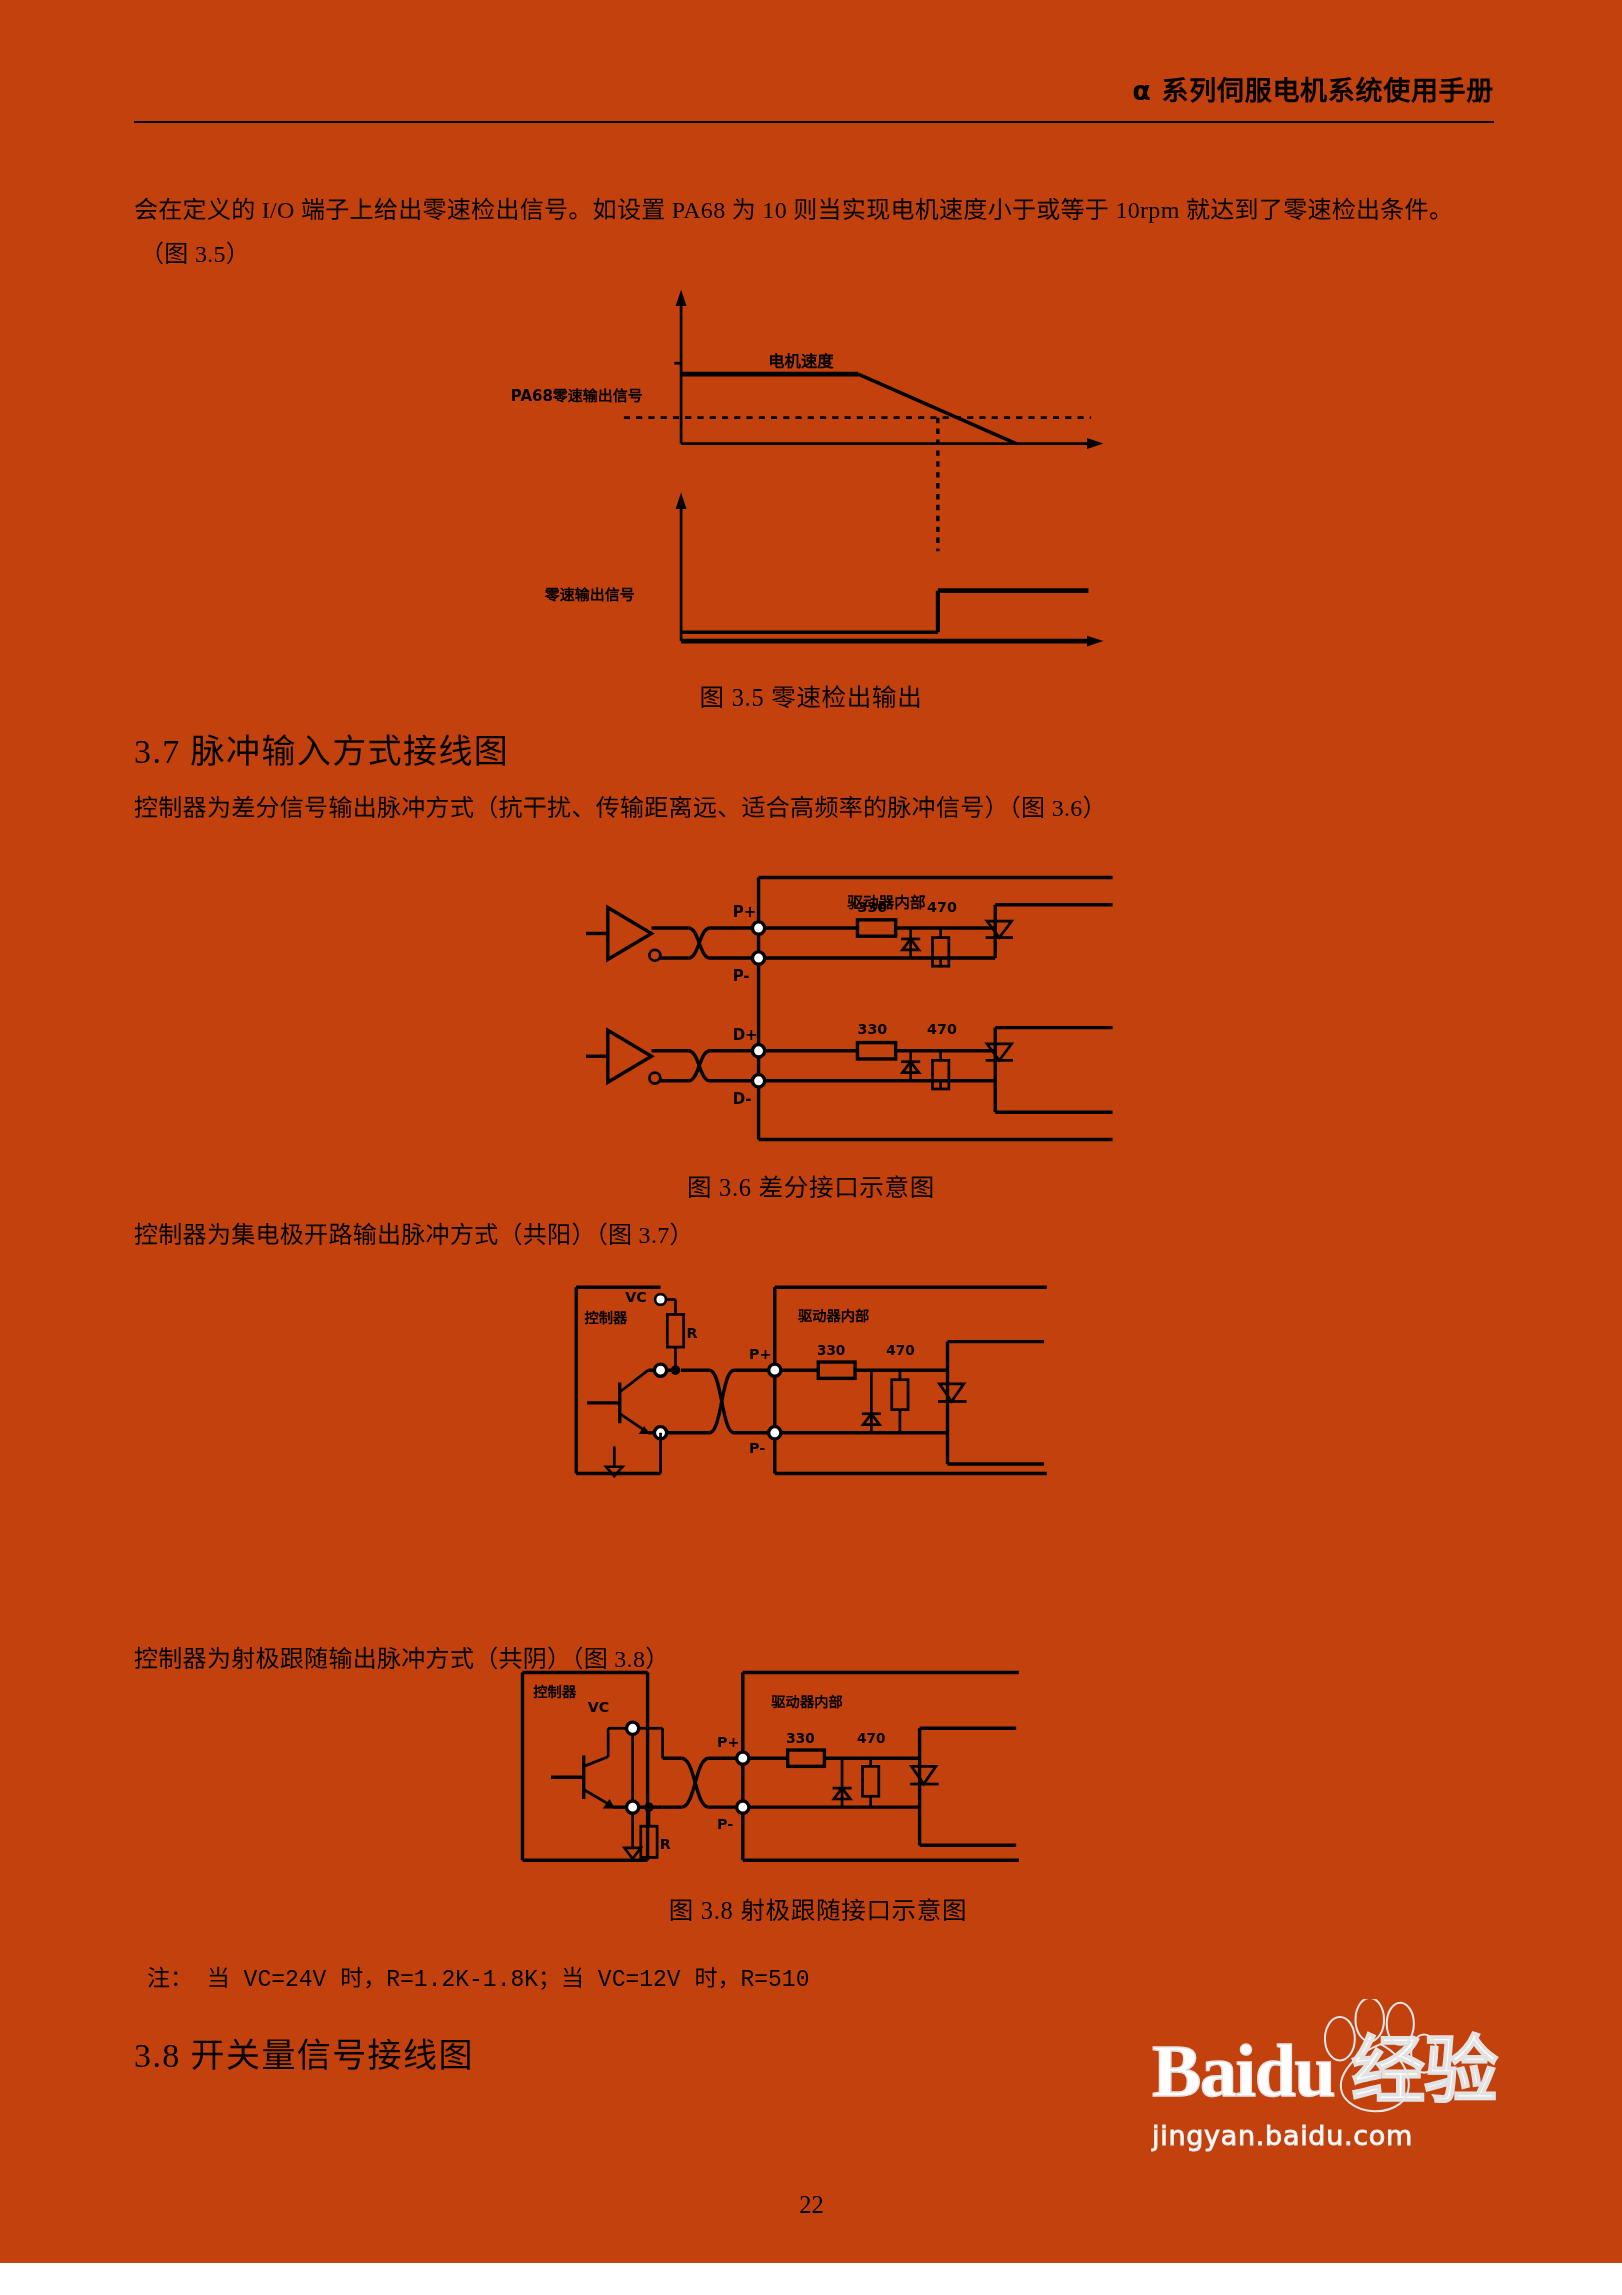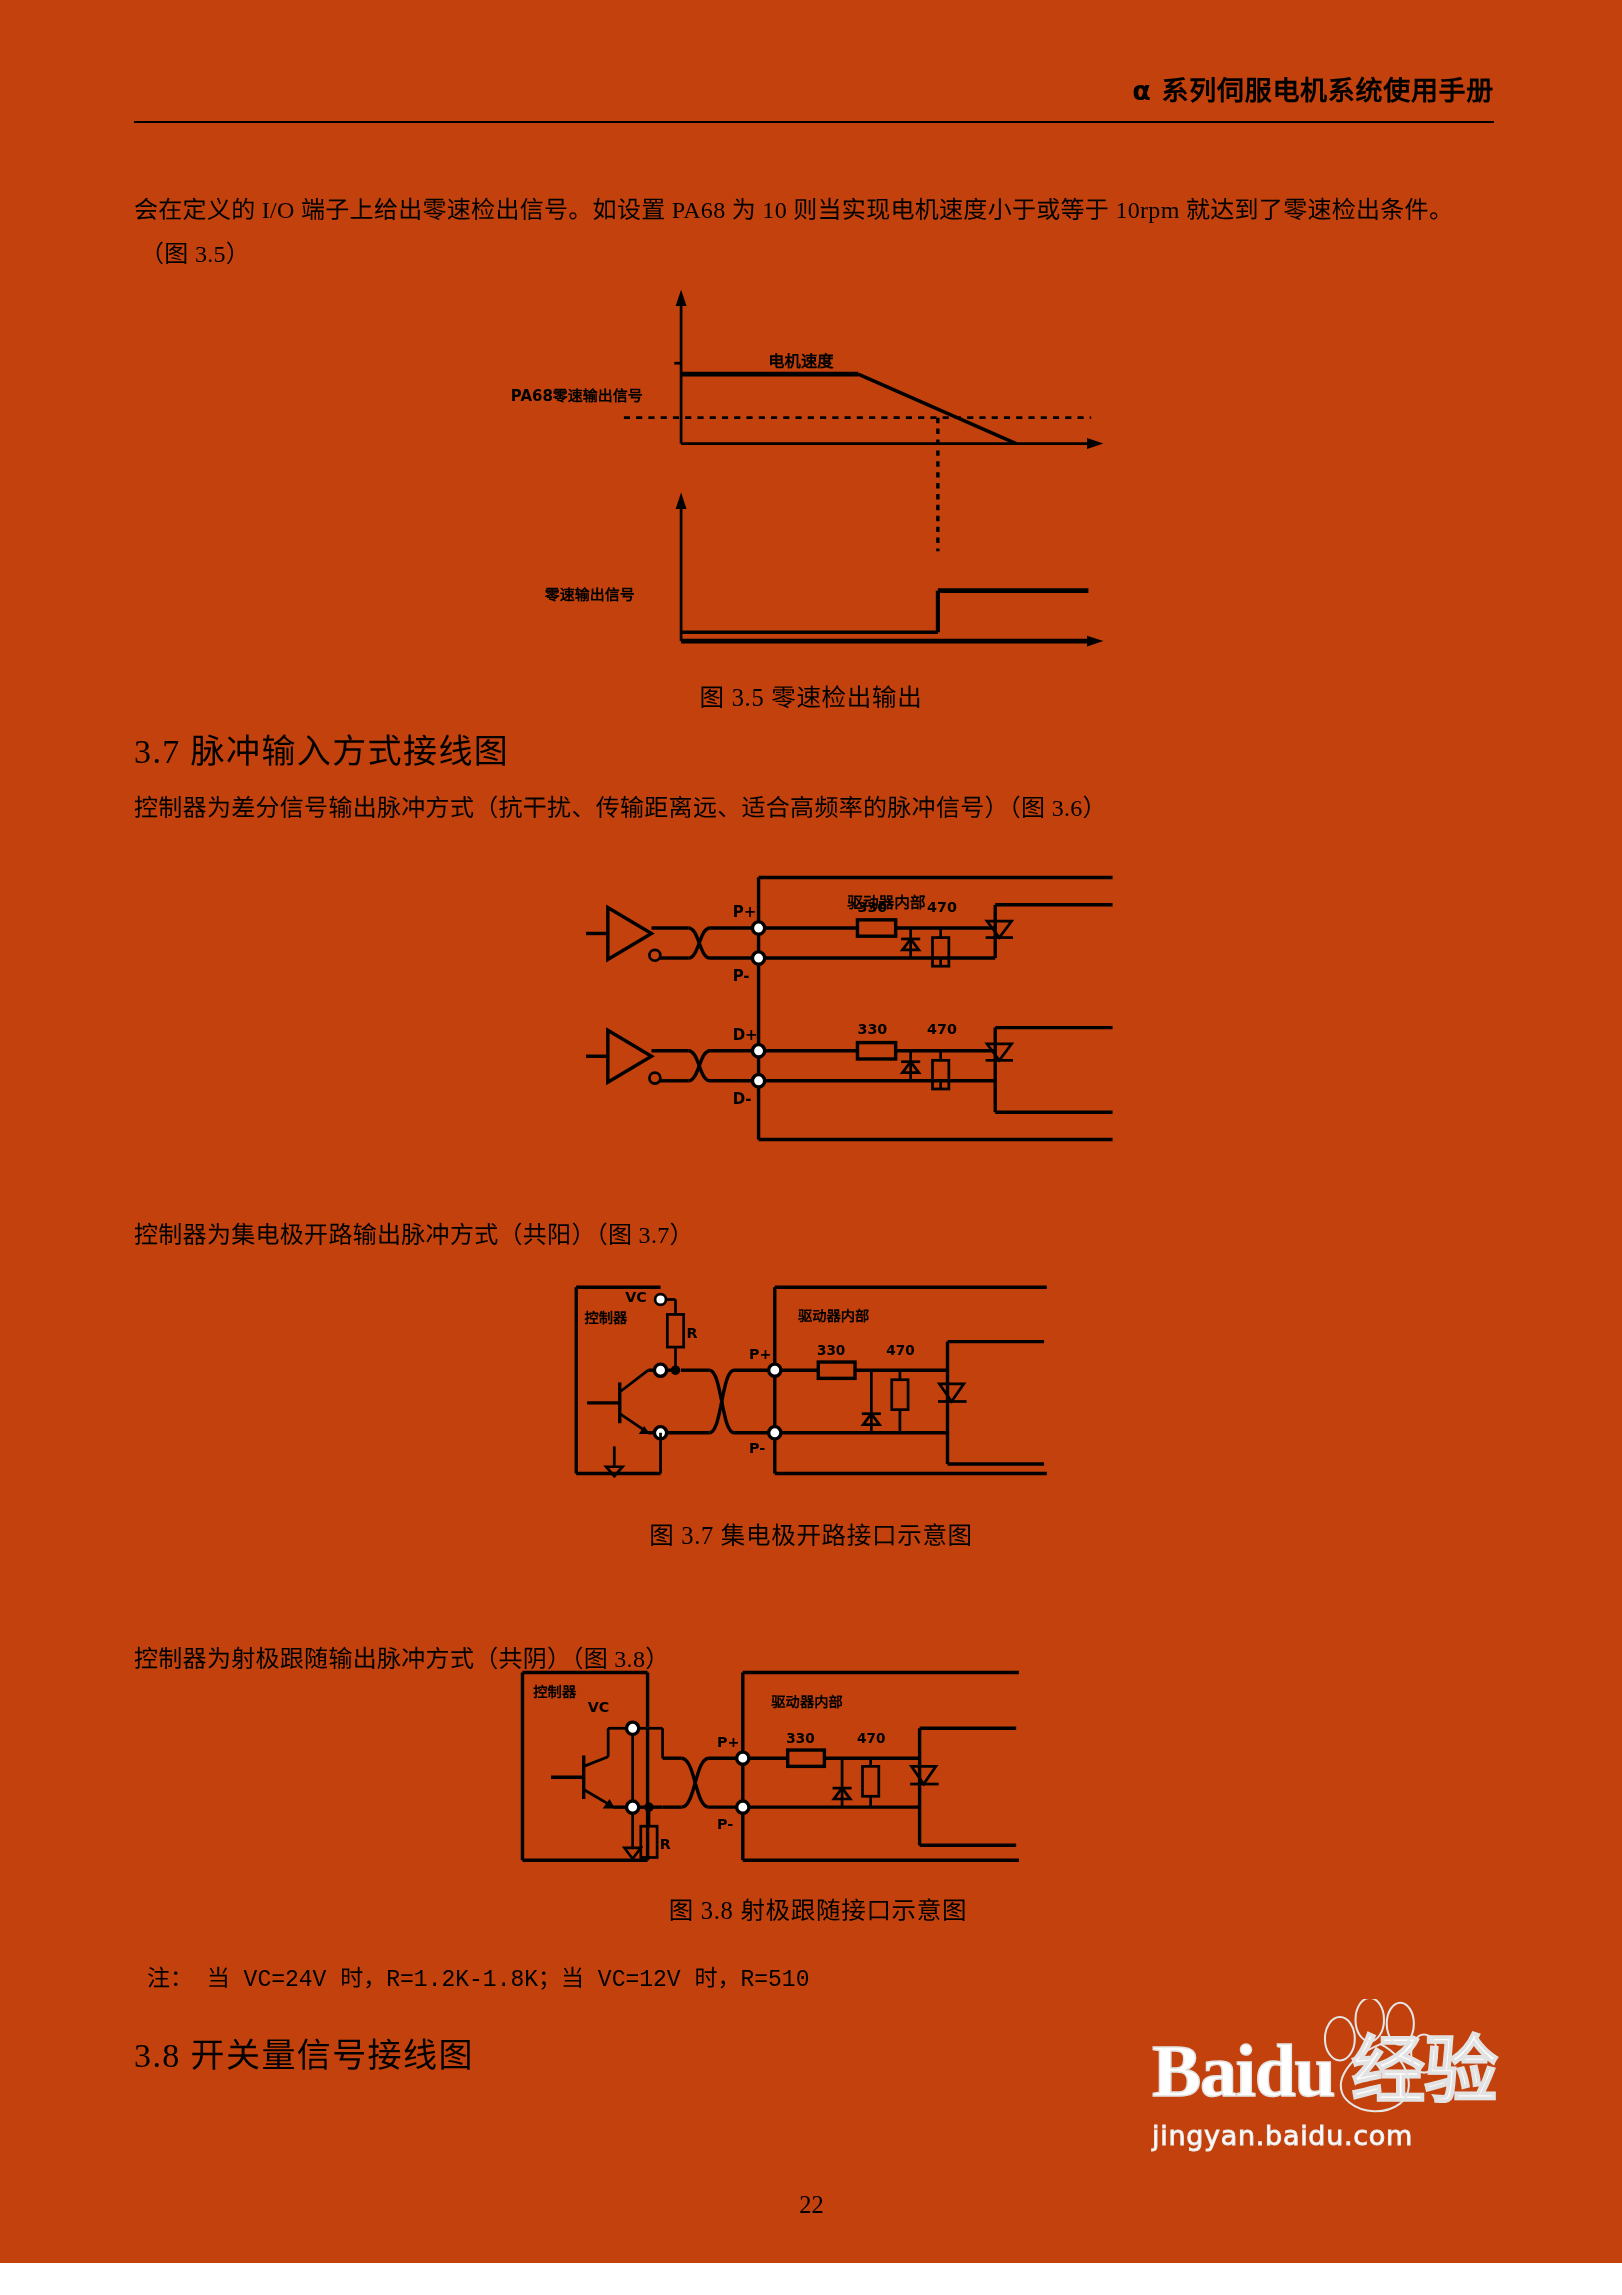--- a/index.html
+++ b/index.html
@@ -289,20 +289,21 @@
       <rect class="ln" x="508" y="276" width="24" height="42" stroke-width="4" fill="#fff"></rect>
       <line class="ln" x1="520" y1="318" x2="520" y2="306" stroke-width="4"></line>
       <text class="lbl" x="500" y="238" font-size="21">470</text>
       <line class="ln" x1="600" y1="228" x2="600" y2="352" stroke-width="5"></line>
       <line class="ln" x1="600" y1="228" x2="772" y2="228" stroke-width="5"></line>
       <line class="ln" x1="600" y1="352" x2="772" y2="352" stroke-width="5"></line>
       <polygon class="ln" points="588,252 624,252 606,276" stroke-width="4" fill="none"></polygon>
       <line class="ln" x1="586" y1="276" x2="626" y2="276" stroke-width="4"></line>
     </svg>
   </div>
+  <div class="caption cap-36">图 3.6  差分接口示意图</div>
 
   <div class="para p-37">控制器为集电极开路输出脉冲方式（共阳）（图 3.7）</div>
 
   <div class="figure" id="fig-37">
     <svg width="477" height="204" viewBox="0 0 700 300" aria-hidden="true">
 
       <line class="ln" x1="4" y1="18" x2="4" y2="292" stroke-width="5"></line>
       <line class="ln" x1="4" y1="18" x2="128" y2="18" stroke-width="5"></line>
       <line class="ln" x1="4" y1="292" x2="128" y2="292" stroke-width="5"></line>
       <text class="lbl" x="16" y="70" font-size="21">控制器</text>
@@ -360,21 +361,20 @@
       <line class="ln" x1="550" y1="98" x2="550" y2="278" stroke-width="5"></line>
       <line class="ln" x1="550" y1="98" x2="692" y2="98" stroke-width="5"></line>
       <line class="ln" x1="550" y1="278" x2="692" y2="278" stroke-width="5"></line>
       <polygon class="ln" points="538,160 574,160 556,186" stroke-width="4" fill="none"></polygon>
       <line class="ln" x1="536" y1="186" x2="578" y2="186" stroke-width="4"></line>
 
       <line class="ln" x1="60" y1="252" x2="60" y2="282" stroke-width="4"></line>
       <polygon class="ln" points="48,282 72,282 60,296" stroke-width="4" fill="none"></polygon>
     </svg>
   </div>
-  <div class="caption cap-37">图 3.7  集电极开路接口示意图</div>
 
   <div class="para p-38">控制器为射极跟随输出脉冲方式（共阴）（图 3.8）</div>
 
   <div class="figure" id="fig-38">
     <svg width="504" height="204" viewBox="0 0 740 300" aria-hidden="true">
 
       <line class="ln" x1="6" y1="14" x2="6" y2="290" stroke-width="5"></line>
       <line class="ln" x1="6" y1="14" x2="190" y2="14" stroke-width="5"></line>
       <line class="ln" x1="6" y1="290" x2="190" y2="290" stroke-width="5"></line>
       <line class="ln" x1="190" y1="14" x2="190" y2="290" stroke-width="5"></line>

